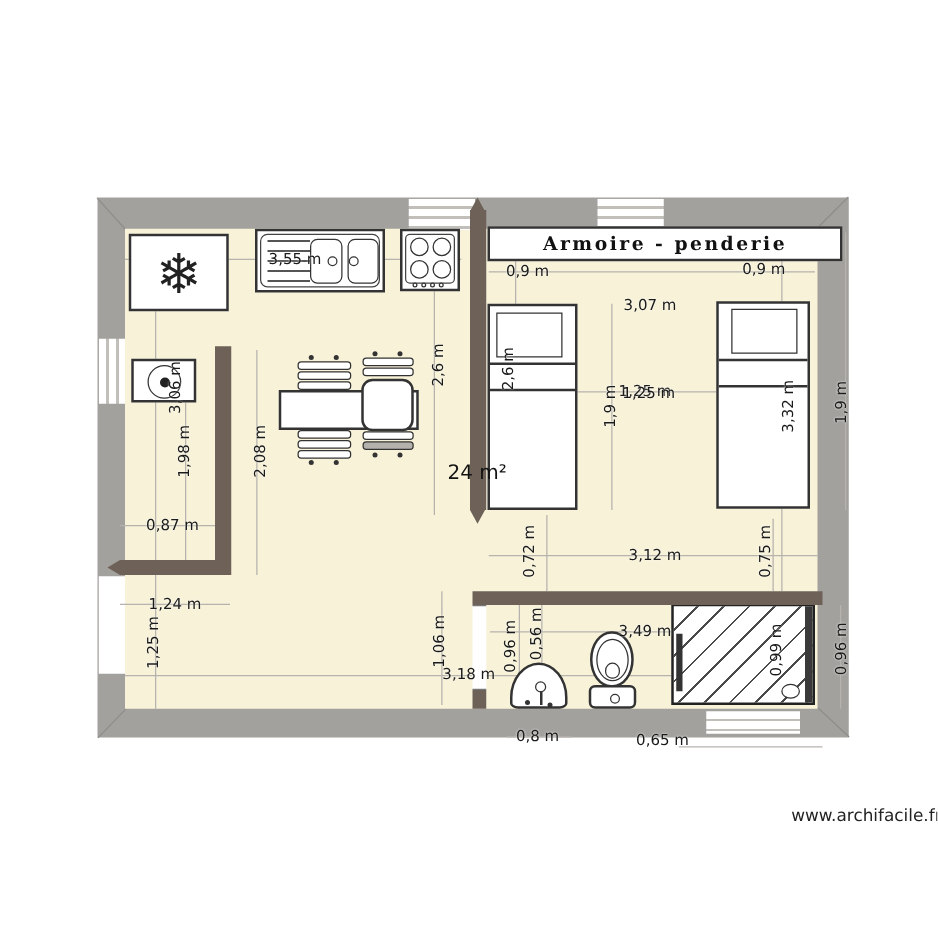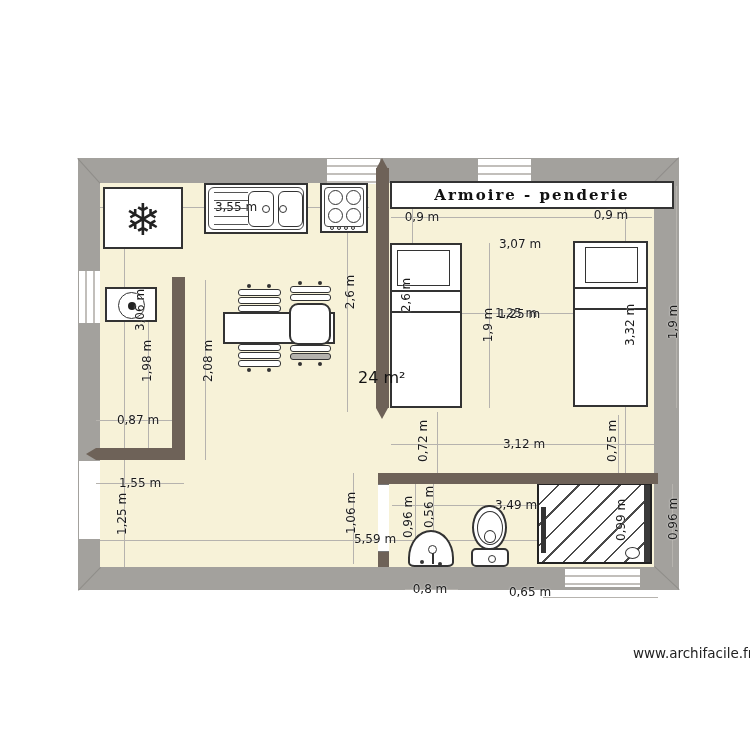--- a/index.html
+++ b/index.html
@@ -190,24 +190,24 @@
 
   <div class="area-label" style="left:358px;top:368px;">24 m²</div>
   <div>
       <div class="dim-label" style="left: 236px; top: 207px;">3,55 m</div>
       <div class="dim-label" style="left: 422px; top: 217px;">0,9 m</div>
       <div class="dim-label" style="left: 520px; top: 210px; margin-top: 34px;">3,07 m</div>
       <div class="dim-label" style="left: 611px; top: 215px;">0,9 m</div>
       <div class="dim-label" style="left: 516px; top: 313px;">1,25 m</div>
       <div class="dim-label" style="left: 519px; top: 314px;">1,25 m</div>
       <div class="dim-label" style="left: 138px; top: 420px;">0,87 m</div>
-      <div class="dim-label" style="left: 140px; top: 483px;">1,55 m</div>
+      <div class="dim-label" style="left: 140px; top: 483px;">1,24 m</div>
       <div class="dim-label" style="left: 524px; top: 444px;">3,12 m</div>
       <div class="dim-label" style="left: 516px; top: 505px;">3,49 m</div>
-      <div class="dim-label" style="left: 375px; top: 539px;">5,59 m</div>
+      <div class="dim-label" style="left: 375px; top: 539px;">3,18 m</div>
       <div class="dim-label" style="left: 430px; top: 589px;">0,8 m</div>
       <div class="dim-label" style="left: 530px; top: 592px;">0,65 m</div>
       <div class="dim-label v" style="left: 140px; top: 310px;">3,06 m</div>
       <div class="dim-label v" style="left: 147px; top: 361px;">1,98 m</div>
       <div class="dim-label v" style="left: 208px; top: 361px;">2,08 m</div>
       <div class="dim-label v" style="left: 350px; top: 292px;">2,6 m</div>
       <div class="dim-label v" style="left: 406px; top: 295px;">2,6 m</div>
       <div class="dim-label v" style="left: 488px; top: 325px;">1,9 m</div>
       <div class="dim-label v" style="left: 630px; top: 325px;">3,32 m</div>
       <div class="dim-label v" style="left: 673px; top: 322px;">1,9 m</div>

